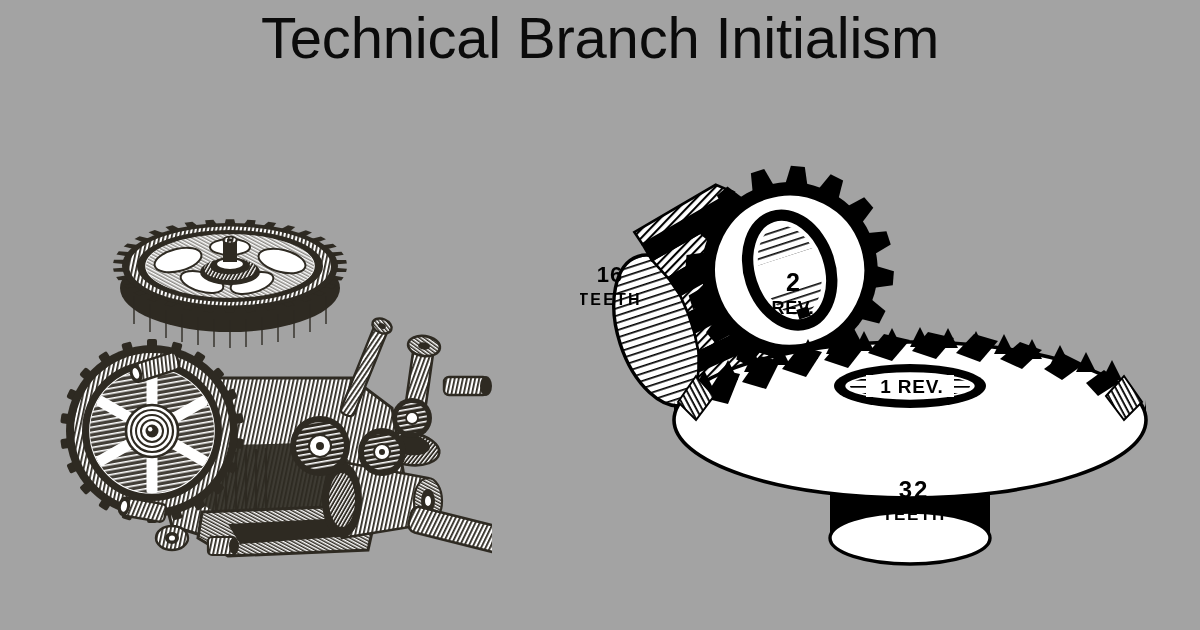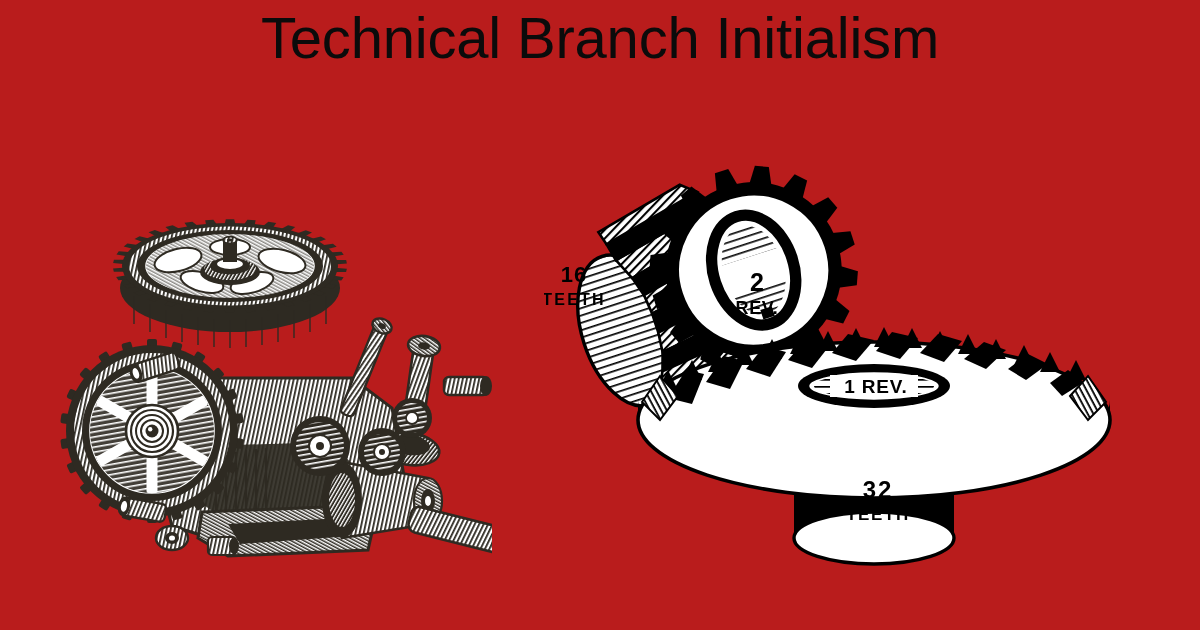--- a/index.html
+++ b/index.html
@@ -11,21 +11,21 @@
   body {
     width: 1200px;
     height: 630px;
     overflow: hidden;
     font-family: "Liberation Sans", sans-serif;
   }
   .page {
     position: relative;
     width: 1200px;
     height: 630px;
-    background: #b91c1c;
+    background: #a3a3a3;
   }
 
   
   .title-block {
     position: absolute;
     left: 0;
     top: 4px;
     width: 1200px;
     text-align: center;
     color: #0b0b0b;
@@ -44,21 +44,21 @@
   .illus {
     position: absolute;
   }
   #gearbox-illustration {
     left: 52px;
     top: 146px;
     width: 440px;
     height: 425px;
   }
   #bevel-illustration {
-    left: 544px;
+    left: 580px;
     top: 160px;
     width: 590px;
     height: 410px;
   }
   .illus svg { display: block; width: 100%; height: 100%; }
 
   
   .ink-warm { fill: #2e2a22; }
   .ink-warm-stroke { stroke: #2e2a22; fill: none; }
   .paper { fill: #ffffff; }

